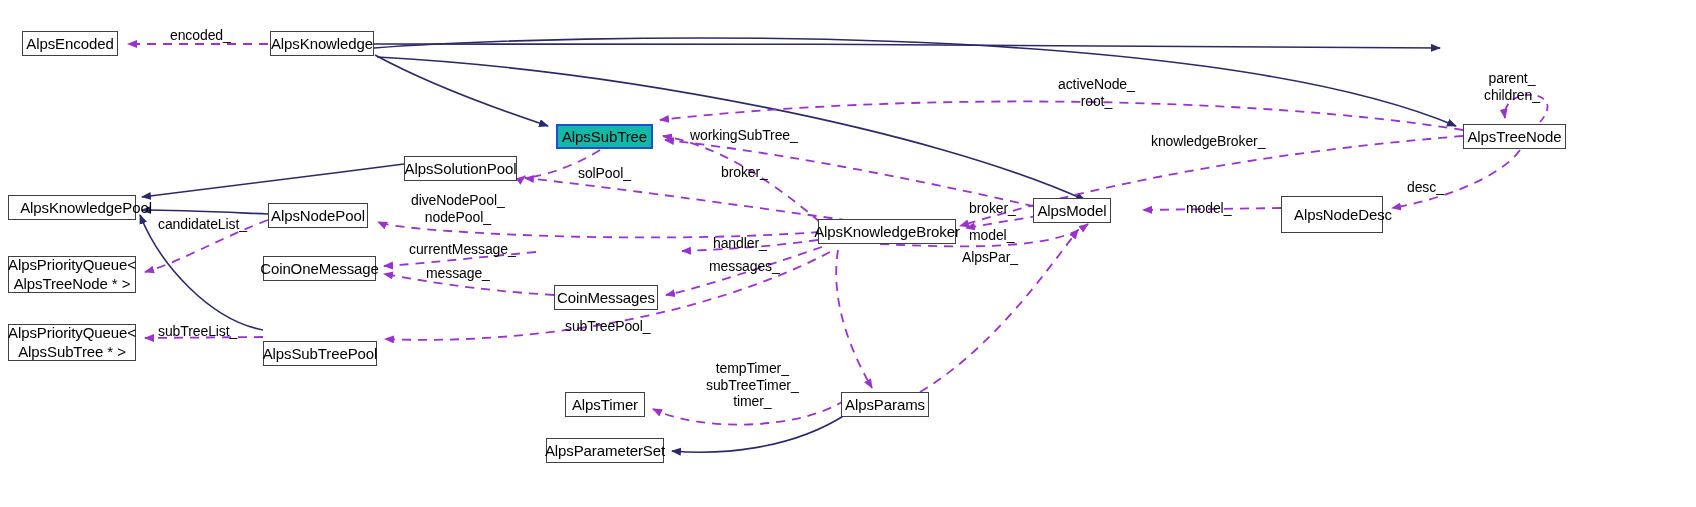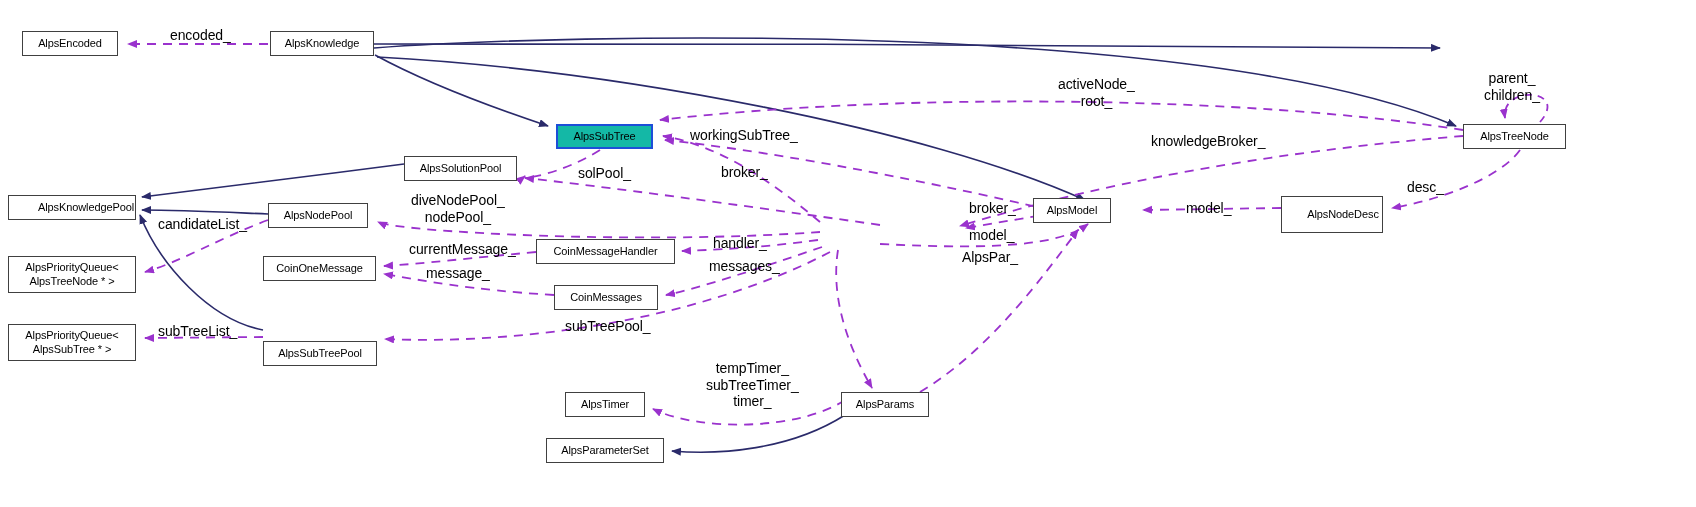--- a/index.html
+++ b/index.html
@@ -22,21 +22,21 @@
     top: 0;
     width: 1696px;
     height: 507px;
   }
   .node-box {
     position: absolute;
     box-sizing: border-box;
     border: 1px solid #404040;
     background: #ffffff;
     color: #000000;
-    font-size: 11px;
+    font-size: 15px;
     line-height: 1.05;
     display: flex;
     align-items: center;
     justify-content: center;
     text-align: center;
     white-space: pre;
     letter-spacing: -0.1px;
   }
   .node-box.highlight {
     background: #14b8a6;
@@ -149,22 +149,22 @@
   <div class="node-box" style="left:404px; top:156px; width:113px; height:25px;">AlpsSolutionPool</div>
 
   <div class="node-box" style="left:8px;   top:195px; width:128px; height:25px;padding-left:28px;">AlpsKnowledgePool</div>
 
   <div class="node-box" style="left:268px; top:203px; width:100px; height:25px;">AlpsNodePool</div>
 
   <div class="node-box" style="left:1033px; top:198px; width:78px; height:25px;">AlpsModel</div>
 
   <div class="node-box" style="left:1281px; top:196px; width:102px; height:37px;padding-left:22px;">AlpsNodeDesc</div>
 
-
-  <div class="node-box" style="left:536px; top:239px; width:139px; height:25px;">CoinMessageHandler</div>
+  <div class="node-box" style="left:818px; top:219px; width:138px; height:25px;">AlpsKnowledgeBroker</div>
+
 
   <div class="node-box two-line" style="left:8px; top:256px; width:128px; height:37px;">AlpsPriorityQueue&lt;
 AlpsTreeNode * &gt;</div>
 
   <div class="node-box" style="left:263px; top:256px; width:113px; height:25px;">CoinOneMessage</div>
 
   <div class="node-box" style="left:554px; top:285px; width:104px; height:25px;">CoinMessages</div>
 
   <div class="node-box two-line" style="left:8px; top:324px; width:128px; height:37px;">AlpsPriorityQueue&lt;
 AlpsSubTree * &gt;</div>

